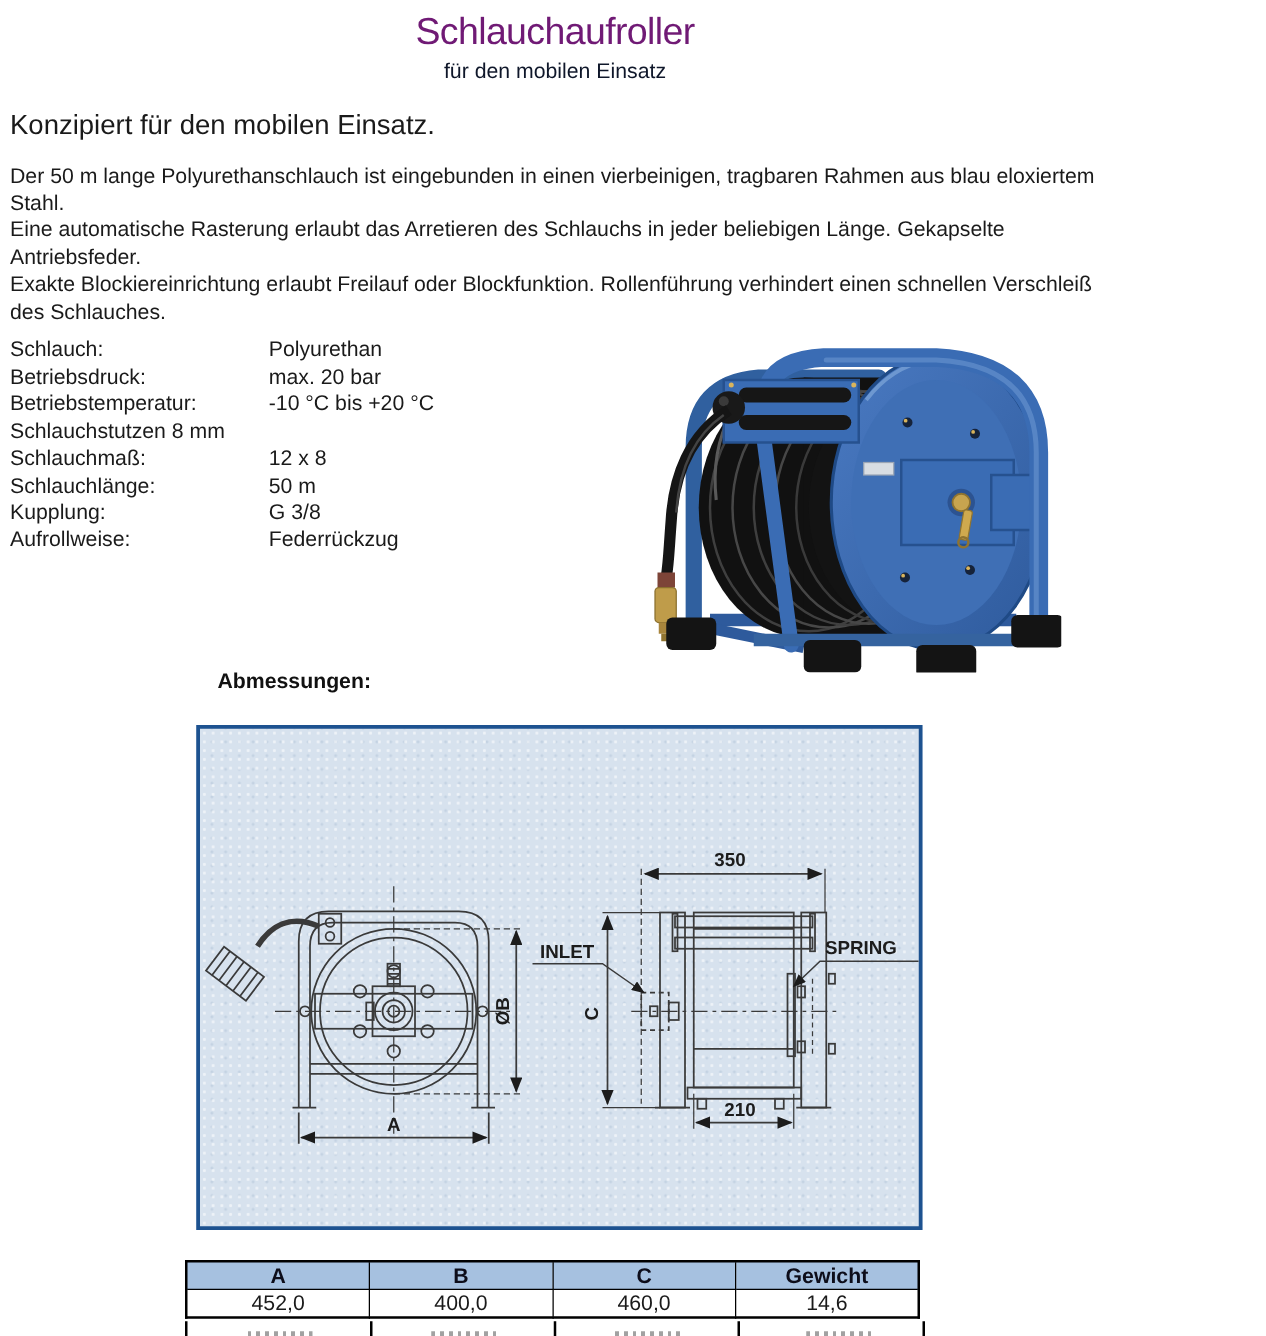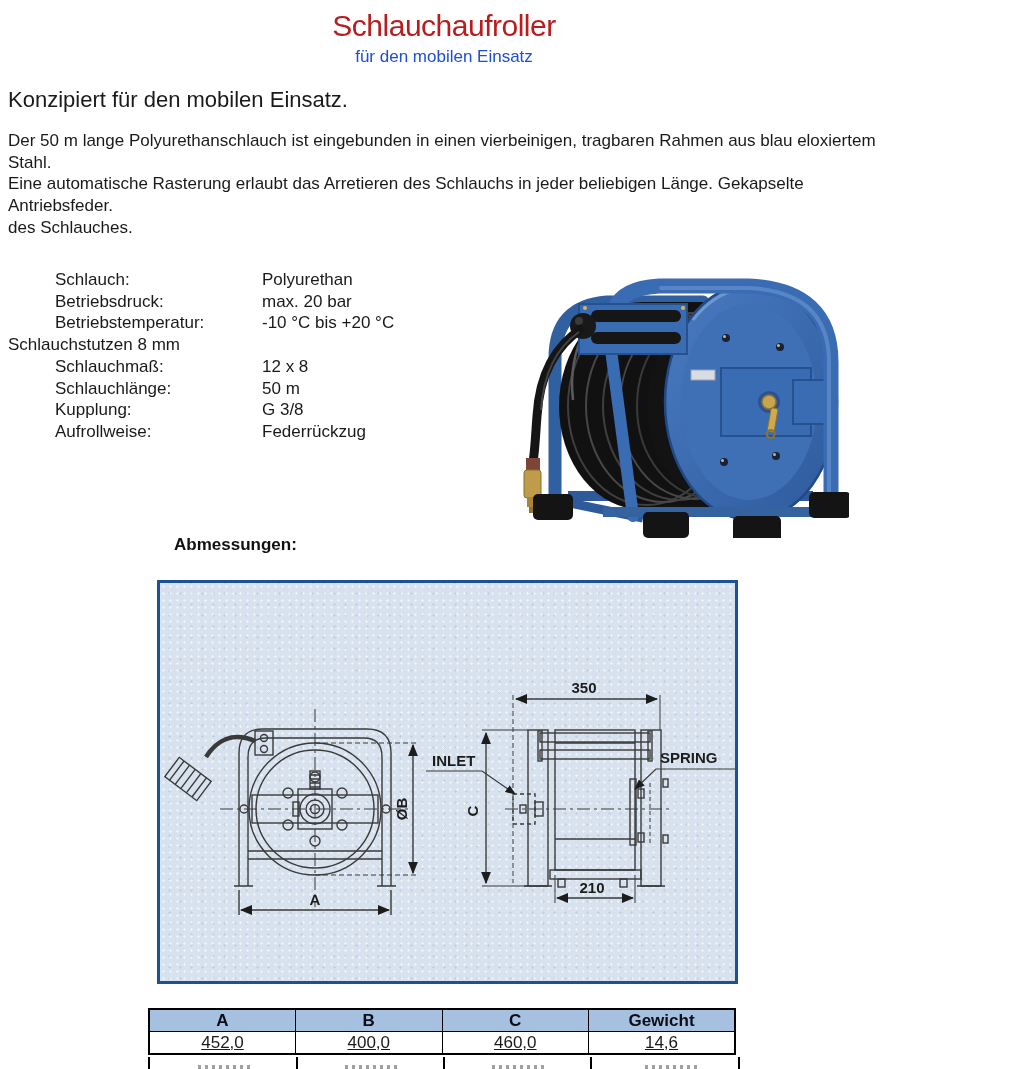--- a/index.html
+++ b/index.html
@@ -1,38 +1,38 @@
 <!DOCTYPE html>
 <html><head>
 <meta charset="utf-8">
 <style>
   html,body{margin:0;padding:0;background:#fff;}
   .page{position:relative;width:1013px;height:1069px;background:#ffffff;overflow:hidden;
         font-family:"Liberation Sans",sans-serif;color:#1a1a1a;}
   .title{position:absolute;top:9px;left:0;width:888px;text-align:center;
-         font-size:30px;letter-spacing:-0.5px;color:#b91c1c;}
-  .subtitle{position:absolute;top:47px;left:0;width:888px;text-align:center;font-size:17px;color:#1d4ed8;}
+         font-size:30px;letter-spacing:-0.5px;color:#701a75;}
+  .subtitle{position:absolute;top:47px;left:0;width:888px;text-align:center;font-size:17px;color:#0f172a;}
   .intro{position:absolute;top:87px;left:8px;font-size:22px;}
   .bodytext{position:absolute;top:130px;left:8px;font-size:17px;line-height:21.7px;white-space:nowrap;}
   .specs{position:absolute;top:269px;left:8px;font-size:17px;line-height:21.7px;}
   .spec-row{display:flex;}
-  .spec-label{width:207px;margin-left:47px;}
+  .spec-label{width:207px;}
   .heading{position:absolute;top:535px;left:174px;font-size:17px;font-weight:bold;color:#111;}
   .photo{position:absolute;top:250px;left:493px;width:356px;height:288px;}
   .panel{position:absolute;top:580px;left:157px;width:575px;height:398px;
          border:3px solid #1d5290;background-color:#d7e2ee;
          background-image:radial-gradient(rgba(255,255,255,.55) 1px, transparent 1.4px),
                           radial-gradient(rgba(110,140,175,.18) 1px, transparent 1.4px);
          background-size:7px 7px,11px 11px;background-position:0 0,4px 5px;}
   .panel svg{display:block;}
   .dim-table{position:absolute;top:1008px;left:148px;width:588px;border-collapse:collapse;
              table-layout:fixed;font-size:17px;border:2.5px solid #000;}
   .dim-table th,.dim-table td{border:1.6px solid #000;text-align:center;padding:0;height:21px;}
   .dim-table th{background:#a6c1e0;font-weight:bold;color:#0d0d1a;}
-  .dim-table td{background:#fff;font-weight:normal;text-decoration:underline;}
+  .dim-table td{background:#fff;font-weight:normal;}
   .partial-row{position:absolute;top:1057px;left:148px;width:588px;height:12px;
                border-left:2px solid #000;border-right:2px solid #000;}
   .partial-row .vline{position:absolute;top:0;width:1.6px;height:12px;background:#000;}
   .partial-row .smudge{position:absolute;bottom:0;height:4px;width:52px;opacity:.55;
                background:repeating-linear-gradient(90deg,#555 0 3px,transparent 3px 7px);}
   .diag-text{font-family:"Liberation Sans",sans-serif;font-size:15px;font-weight:bold;fill:#1c1c1c;}
 </style>
 </head>
 <body>
 
@@ -41,20 +41,21 @@
   <div class="title">Schlauchaufroller</div>
   <div class="subtitle">für den mobilen Einsatz</div>
 
   <div class="intro">Konzipiert für den mobilen Einsatz.</div>
 
   <div class="bodytext">
     <div>Der 50 m lange Polyurethanschlauch ist eingebunden in einen vierbeinigen, tragbaren Rahmen aus blau eloxiertem</div>
     <div>Stahl.</div>
     <div>Eine automatische Rasterung erlaubt das Arretieren des Schlauchs in jeder beliebigen Länge. Gekapselte</div>
     <div>Antriebsfeder.</div>
+    <div>Exakte Blockiereinrichtung erlaubt Freilauf oder Blockfunktion. Rollenführung verhindert einen schnellen Verschleiß</div>
     <div>des Schlauches.</div>
   </div>
 
   <div class="specs">
     <div class="spec-row">
       <span class="spec-label">Schlauch:</span>
       <span class="spec-value">Polyurethan</span>
     </div>
     <div class="spec-row">
       <span class="spec-label">Betriebsdruck:</span>

